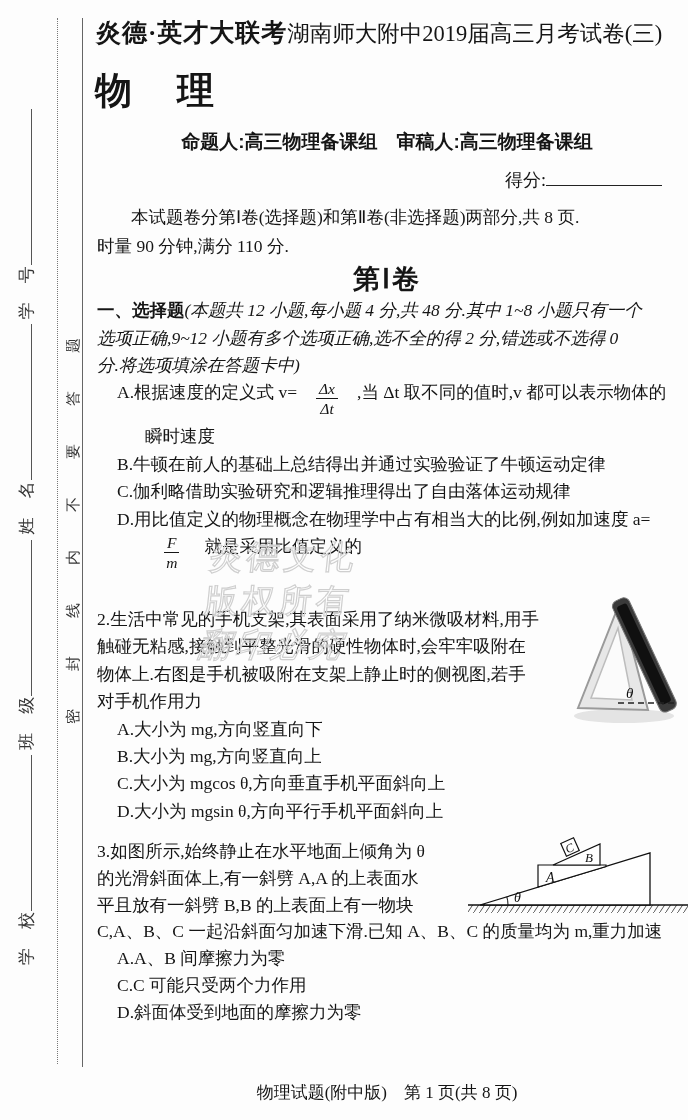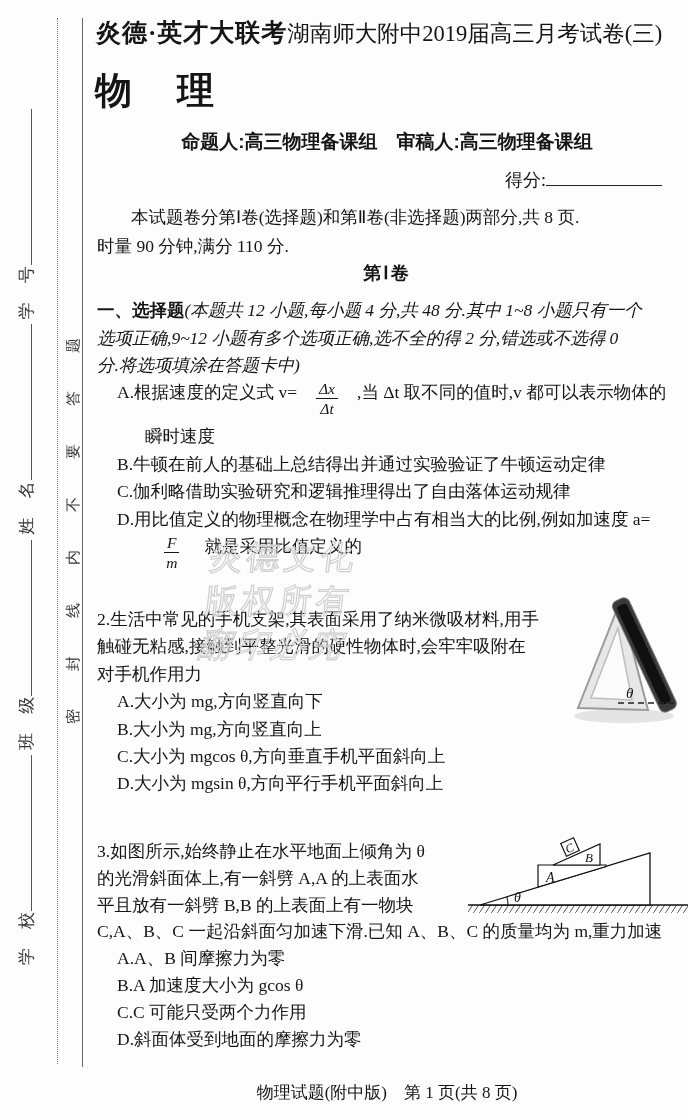--- a/index.html
+++ b/index.html
@@ -21,21 +21,21 @@
   .subject-title{position:absolute;left:95px;top:66px;width:584px;
     font-size:37px;font-weight:bold;letter-spacing:4px;}
   .setters{position:absolute;left:95px;top:129px;width:584px;text-align:center;
     font-family:"Liberation Sans",sans-serif;font-size:19px;font-weight:bold;}
   .score{position:absolute;left:505px;top:167px;font-size:18px;}
   .score .scoreline{display:inline-block;width:116px;height:18px;border-bottom:1.5px solid #222;}
   
   .intro{position:absolute;left:97px;top:203px;width:578px;font-size:17.5px;line-height:29px;}
   .intro .l1{text-indent:34px;}
   .part-heading{position:absolute;left:95px;top:261px;width:584px;text-align:center;
-    font-size:18px;font-weight:bold;letter-spacing:2px;}
+    font-size:27px;font-weight:bold;letter-spacing:2px;}
   .section{position:absolute;left:97px;top:297px;width:582px;font-size:17.5px;line-height:27.5px;}
   .section .lead{font-family:"Liberation Sans",sans-serif;font-weight:bold;font-style:normal;font-size:17.5px;}
   .kai{font-style:italic;}
   .qblock{position:absolute;left:97px;font-size:17.5px;line-height:27.5px;}
   .q1{top:379px;width:582px;}
   .q2{top:606px;width:582px;line-height:27.4px;}
   .q3{top:838px;width:582px;line-height:26.8px;}
   .opt{margin-left:20px;}
   .cont{margin-left:48px;}
   .frac-line{display:flex;align-items:flex-start;height:44px;}
@@ -113,20 +113,21 @@
       <span class="num">F</span>
       <span class="den">m</span>
     </span>
     <span style="margin-left:6px;">就是采用比值定义的</span>
   </div>
 </div>
 
 <div class="qblock q2">
   <div class="nowrap">2.生活中常见的手机支架,其表面采用了纳米微吸材料,用手</div>
   <div class="nowrap">触碰无粘感,接触到平整光滑的硬性物体时,会牢牢吸附在</div>
+  <div class="nowrap">物体上.右图是手机被吸附在支架上静止时的侧视图,若手</div>
   <div class="nowrap">对手机作用力</div>
   <div class="opt nowrap">A.大小为 mg,方向竖直向下</div>
   <div class="opt nowrap">B.大小为 mg,方向竖直向上</div>
   <div class="opt nowrap">C.大小为 mgcos θ,方向垂直手机平面斜向上</div>
   <div class="opt nowrap">D.大小为 mgsin θ,方向平行手机平面斜向上</div>
 </div>
 
 <div class="fig fig-phone">
   <svg width="112" height="150" viewBox="0 0 112 150" xmlns="http://www.w3.org/2000/svg">
     <ellipse cx="52" cy="126" rx="50" ry="7" fill="#e4e4e4"></ellipse>
@@ -140,21 +141,20 @@
     <text x="54" y="108" font-size="15" font-style="italic" fill="#111">θ</text>
   </svg>
 </div>
 
 <div class="qblock q3">
   <div class="nowrap">3.如图所示,始终静止在水平地面上倾角为 θ</div>
   <div class="nowrap">的光滑斜面体上,有一斜劈 A,A 的上表面水</div>
   <div class="nowrap">平且放有一斜劈 B,B 的上表面上有一物块</div>
   <div class="nowrap">C,A、B、C 一起沿斜面匀加速下滑.已知 A、B、C 的质量均为 m,重力加速</div>
   <div class="opt nowrap">A.A、B 间摩擦力为零</div>
-  <div class="opt nowrap">B.A 加速度大小为 gcos θ</div>
   <div class="opt nowrap">C.C 可能只受两个力作用</div>
   <div class="opt nowrap">D.斜面体受到地面的摩擦力为零</div>
 </div>
 
 <div class="fig fig-incline">
   <svg width="220" height="84" viewBox="0 0 220 84" xmlns="http://www.w3.org/2000/svg">
     <defs>
       <pattern id="hatch" width="6" height="9" patternUnits="userSpaceOnUse">
         <line x1="0" y1="9" x2="6" y2="0" stroke="#555" stroke-width="1"></line>
       </pattern>

